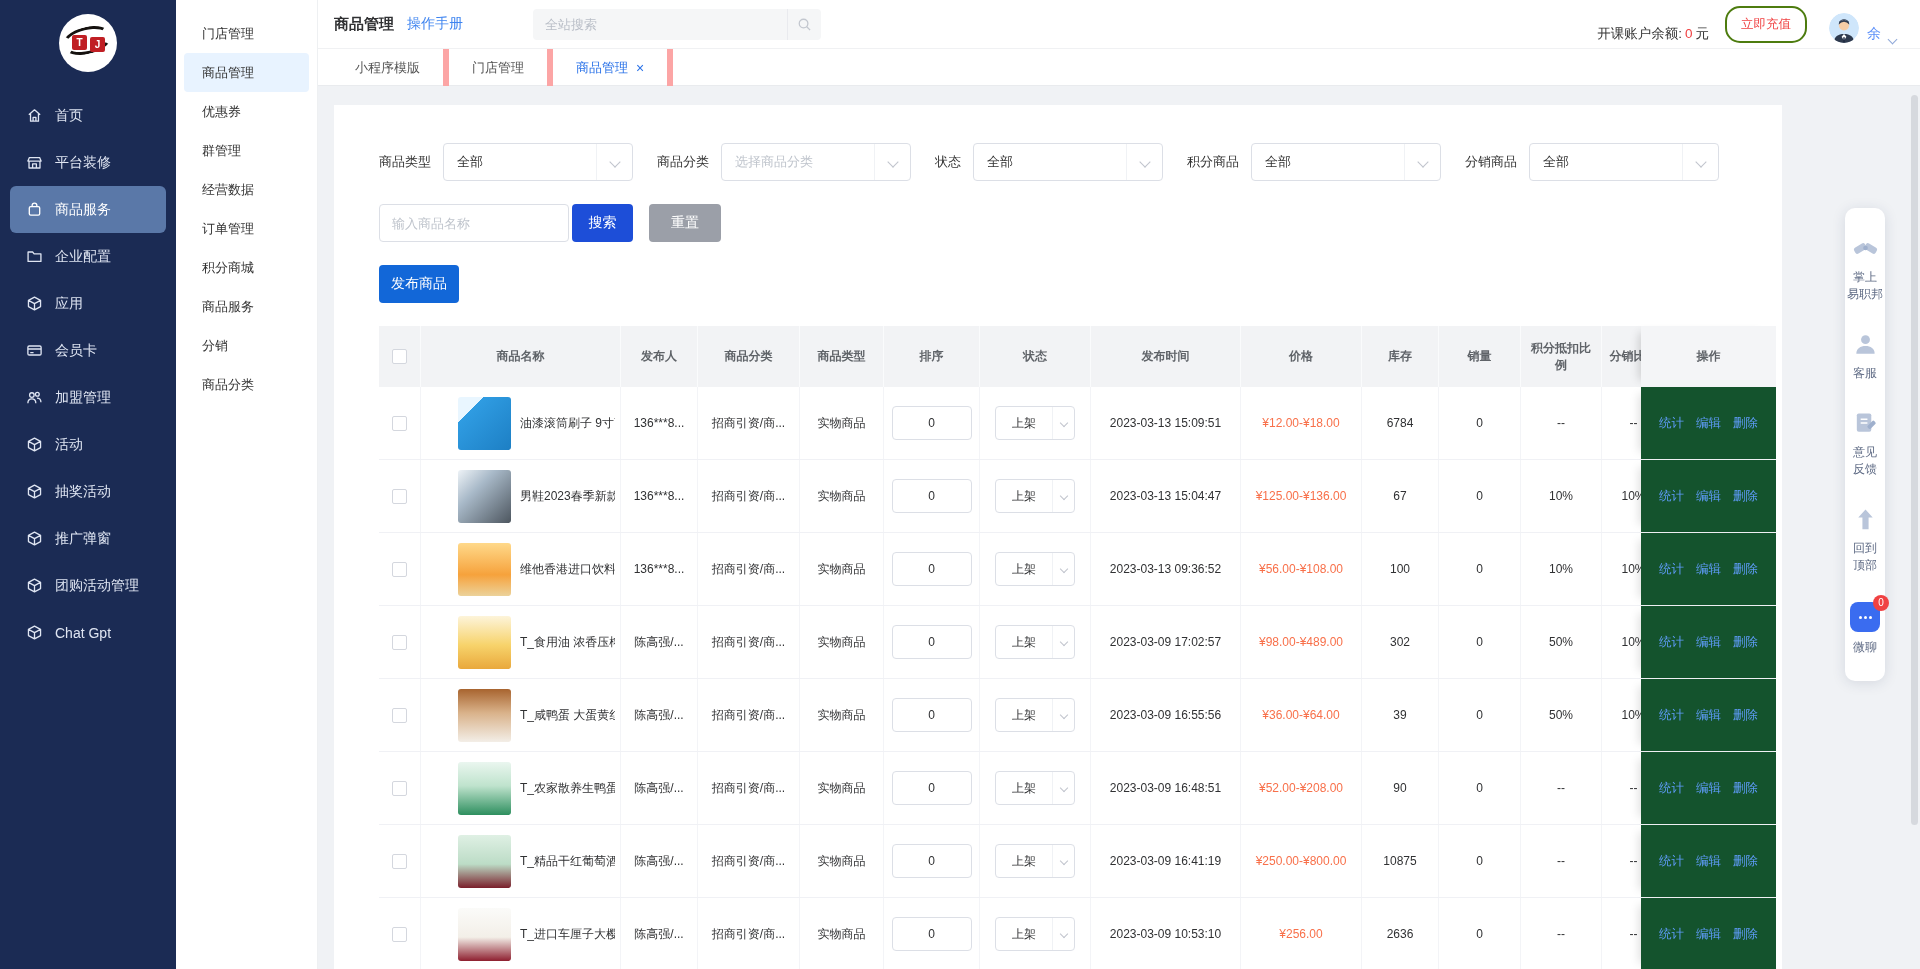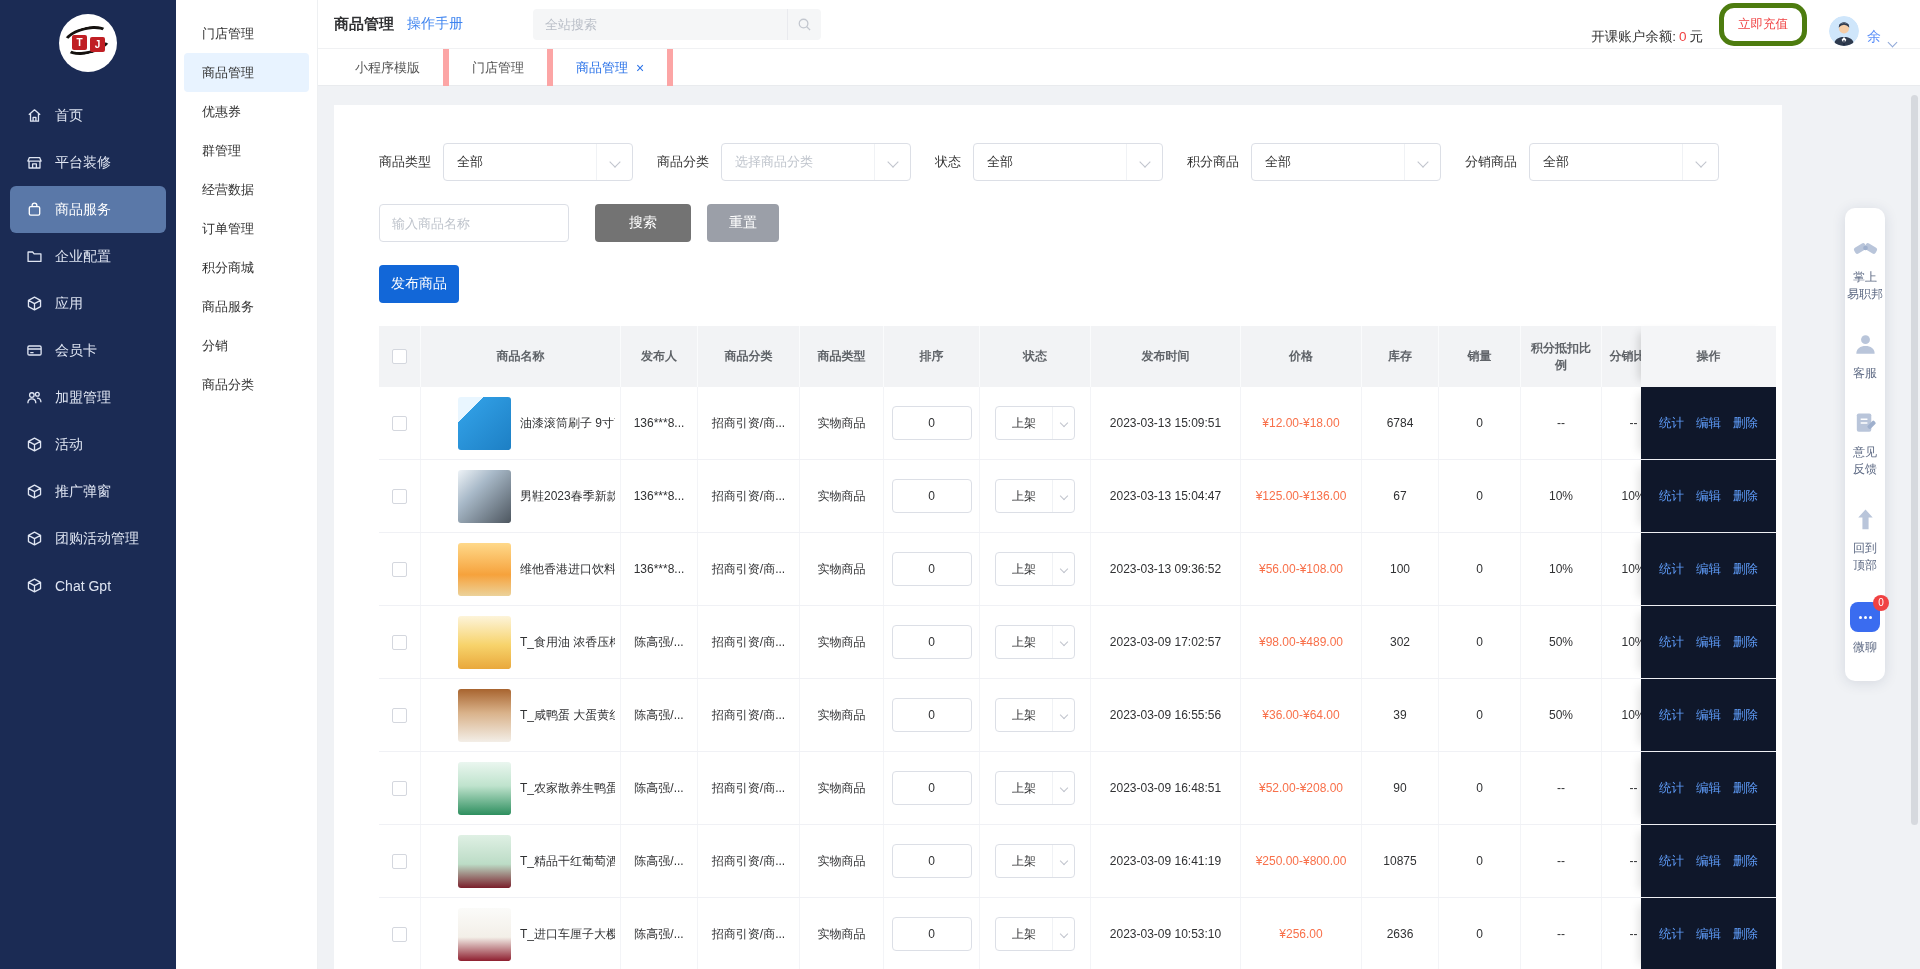--- a/index.html
+++ b/index.html
@@ -25,21 +25,21 @@
 .page-title{font-size:15px;font-weight:bold;color:#303133}
 .manual{color:#3e84f0;font-size:14px;margin-left:13px;cursor:pointer;text-decoration:none}
 .searchbox{width:288px;height:31px;background:#f5f6f7;border-radius:4px;display:flex;align-items:center;margin-left:70px;overflow:hidden}
 .searchbox input{flex:1;border:none;outline:none;background:transparent;padding-left:12px;font-size:13px;color:#333;min-width:0}
 .searchbox input::placeholder{color:#b9bec7}
 .searchbox .s-div{width:1px;height:31px;background:#e9eaee}
 .searchbox .mag{width:33px;height:31px;display:flex;align-items:center;justify-content:center;cursor:pointer}
 .top-right{margin-left:auto;display:flex;align-items:flex-end}
 .balance{font-size:13.5px;color:#333;white-space:nowrap}
 .balance b{color:#f04142;font-weight:normal;margin:0 3px}
-.recharge{border:5px solid #4d7c0f;color:#f04142;border-radius:15px;padding:8px 14px;font-size:12.5px;margin-left:16px;cursor:pointer;background:#fff;white-space:nowrap}
+.recharge{border:2px solid #4d7c0f;color:#f04142;border-radius:15px;padding:8px 14px;font-size:12.5px;margin-left:16px;cursor:pointer;background:#fff;white-space:nowrap}
 .avatar{width:30px;height:30px;border-radius:50%;margin-left:22px;overflow:hidden;flex-shrink:0;cursor:pointer}
 .uname{color:#5b8ff9;font-size:14px;margin-left:8px;cursor:pointer}
 .chev{width:8px;height:8px;border-right:1.4px solid #c0c4cc;border-bottom:1.4px solid #c0c4cc;transform:rotate(45deg);display:inline-block}
 .chev.blue{border-color:#8fa8d8;width:7px;height:7px;margin-left:8px;margin-top:-3px}
 .chev.sm{width:6px;height:6px}
 
 .tabbar{height:37px;background:#fff;display:flex;align-items:stretch;padding-left:14px;box-shadow:inset 0 -1px 0 #e9ebee}
 .tab{display:flex;align-items:center;padding:0 23px;font-size:13px;color:#555;border-right:6px solid #fca5a5;cursor:pointer;white-space:nowrap}
 .tab.active{color:#2a72e8}
 .tab .x{margin-left:8px;font-size:14px;line-height:1}
@@ -51,35 +51,35 @@
 .fgroup label{font-size:13px;color:#333;margin-right:12px;white-space:nowrap}
 .select{width:190px;height:38px;border:1px solid #dcdfe6;border-radius:4px;display:flex;align-items:center;background:#fff;cursor:pointer}
 .select .val{flex:1;padding-left:13px;font-size:13px;color:#333;white-space:nowrap;overflow:hidden}
 .select .val.ph{color:#bfc4cc}
 .select .dvd{width:1px;height:36px;background:#f0f2f5}
 .select .ar{width:35px;display:flex;align-items:center;justify-content:center}
 .search-row{margin-top:23px;display:flex;align-items:center}
 .name-input{width:190px;height:38px;border:1px solid #dcdfe6;border-radius:4px;padding:0 12px;font-size:13px;outline:none;color:#333}
 .name-input::placeholder{color:#bfc4cc}
 .btn{height:38px;border:none;border-radius:4px;color:#fff;font-size:14px;cursor:pointer}
-.btn.search{width:96px;background:#737373;margin-left:26px}
+.btn.search{width:61px;background:#1d4ed8;margin-left:3px}
 .btn.reset{width:72px;background:#9b9fa8;margin-left:16px}
 .publish-row{margin-top:23px}
 .btn.publish{width:80px;background:#1267d8}
 
 .table{margin-top:23px;width:1397px;font-size:12px;position:relative}
 .thead{display:flex}
 .tr{display:flex;height:73px;border-bottom:1px solid #f0f1f5;background:#fff}
 .th,.td{flex-shrink:0;display:flex;align-items:center;justify-content:center;text-align:center;color:#303133}
 .th{height:61px;background:#f2f3f5;color:#5f6368;font-weight:bold;border-right:1px solid #fafbfc;line-height:17px}
 .td{border-right:1px solid #f3f4f7}
 .c0{width:42px}.c1{width:200px}.c2{width:77px}.c3{width:102px}.c4{width:84px}.c5{width:96px}.c6{width:111px}.c7{width:150px}.c8{width:121px}.c9{width:77px}.c10{width:82px}.c11{width:81px}.c12{width:64px;overflow:hidden}
 .c13{width:135px;margin-left:-25px;position:relative;z-index:2;border-right:none}
 .th.c13{background:#f4f5f7;box-shadow:-9px 0 9px -7px rgba(0,0,0,.16)}
-.td.c13{background:#0f172a;box-shadow:-9px 0 9px -7px rgba(0,0,0,.13);gap:12px}
+.td.c13{background:#14532d;box-shadow:-9px 0 9px -7px rgba(0,0,0,.13);gap:12px}
 .hwrap{display:inline-block;width:60px;text-align:center}
 .hwrap.narrow{width:48px}
 .cb{width:15px;height:15px;border:1px solid #d4d7de;border-radius:2px;background:#fff;cursor:pointer;display:inline-block}
 .td.c1{justify-content:flex-start;padding-left:37px}
 .thumb{width:53px;height:53px;border-radius:3px;flex-shrink:0;display:inline-block}
 .pname{margin-left:9px;white-space:nowrap;overflow:hidden;width:95px;text-align:left}
 .td.c2,.td.c3{white-space:nowrap;overflow:hidden}
 .sort-in{width:80px;height:34px;border:1px solid #dcdfe6;border-radius:4px;text-align:center;font-size:12px;outline:none;color:#303133}
 .status{width:80px;height:34px;border:1px solid #dcdfe6;border-radius:4px;display:flex;align-items:center;background:#fff;cursor:pointer}
 .status .sv{flex:1;text-align:center;font-size:12px;color:#303133}
@@ -153,20 +153,26 @@
           <circle cx="12" cy="5.6" r="2"></circle>
           <path d="M11.6 9.6 C14.2 9.6 15.8 11.4 15.8 14"></path>
         </svg>
       <span>加盟管理</span>
     </div>
     <div class="s-item">
       <svg viewBox="0 0 18 18" fill="none" stroke="currentColor" stroke-width="1.4" stroke-linejoin="round">
           <path d="M9 2.3 L15.4 5.7 V12.3 L9 15.7 L2.6 12.3 V5.7 Z M2.6 5.7 L9 9.1 L15.4 5.7 M9 9.1 V15.7"></path>
         </svg>
       <span>活动</span>
+    </div>
+    <div class="s-item">
+      <svg viewBox="0 0 18 18" fill="none" stroke="currentColor" stroke-width="1.4" stroke-linejoin="round">
+          <path d="M9 2.3 L15.4 5.7 V12.3 L9 15.7 L2.6 12.3 V5.7 Z M2.6 5.7 L9 9.1 L15.4 5.7 M9 9.1 V15.7"></path>
+        </svg>
+      <span>抽奖活动</span>
     </div>
     <div class="s-item">
       <svg viewBox="0 0 18 18" fill="none" stroke="currentColor" stroke-width="1.4" stroke-linejoin="round">
           <path d="M9 2.3 L15.4 5.7 V12.3 L9 15.7 L2.6 12.3 V5.7 Z M2.6 5.7 L9 9.1 L15.4 5.7 M9 9.1 V15.7"></path>
         </svg>
       <span>推广弹窗</span>
     </div>
     <div class="s-item">
       <svg viewBox="0 0 18 18" fill="none" stroke="currentColor" stroke-width="1.4" stroke-linejoin="round">
           <path d="M9 2.3 L15.4 5.7 V12.3 L9 15.7 L2.6 12.3 V5.7 Z M2.6 5.7 L9 9.1 L15.4 5.7 M9 9.1 V15.7"></path>

